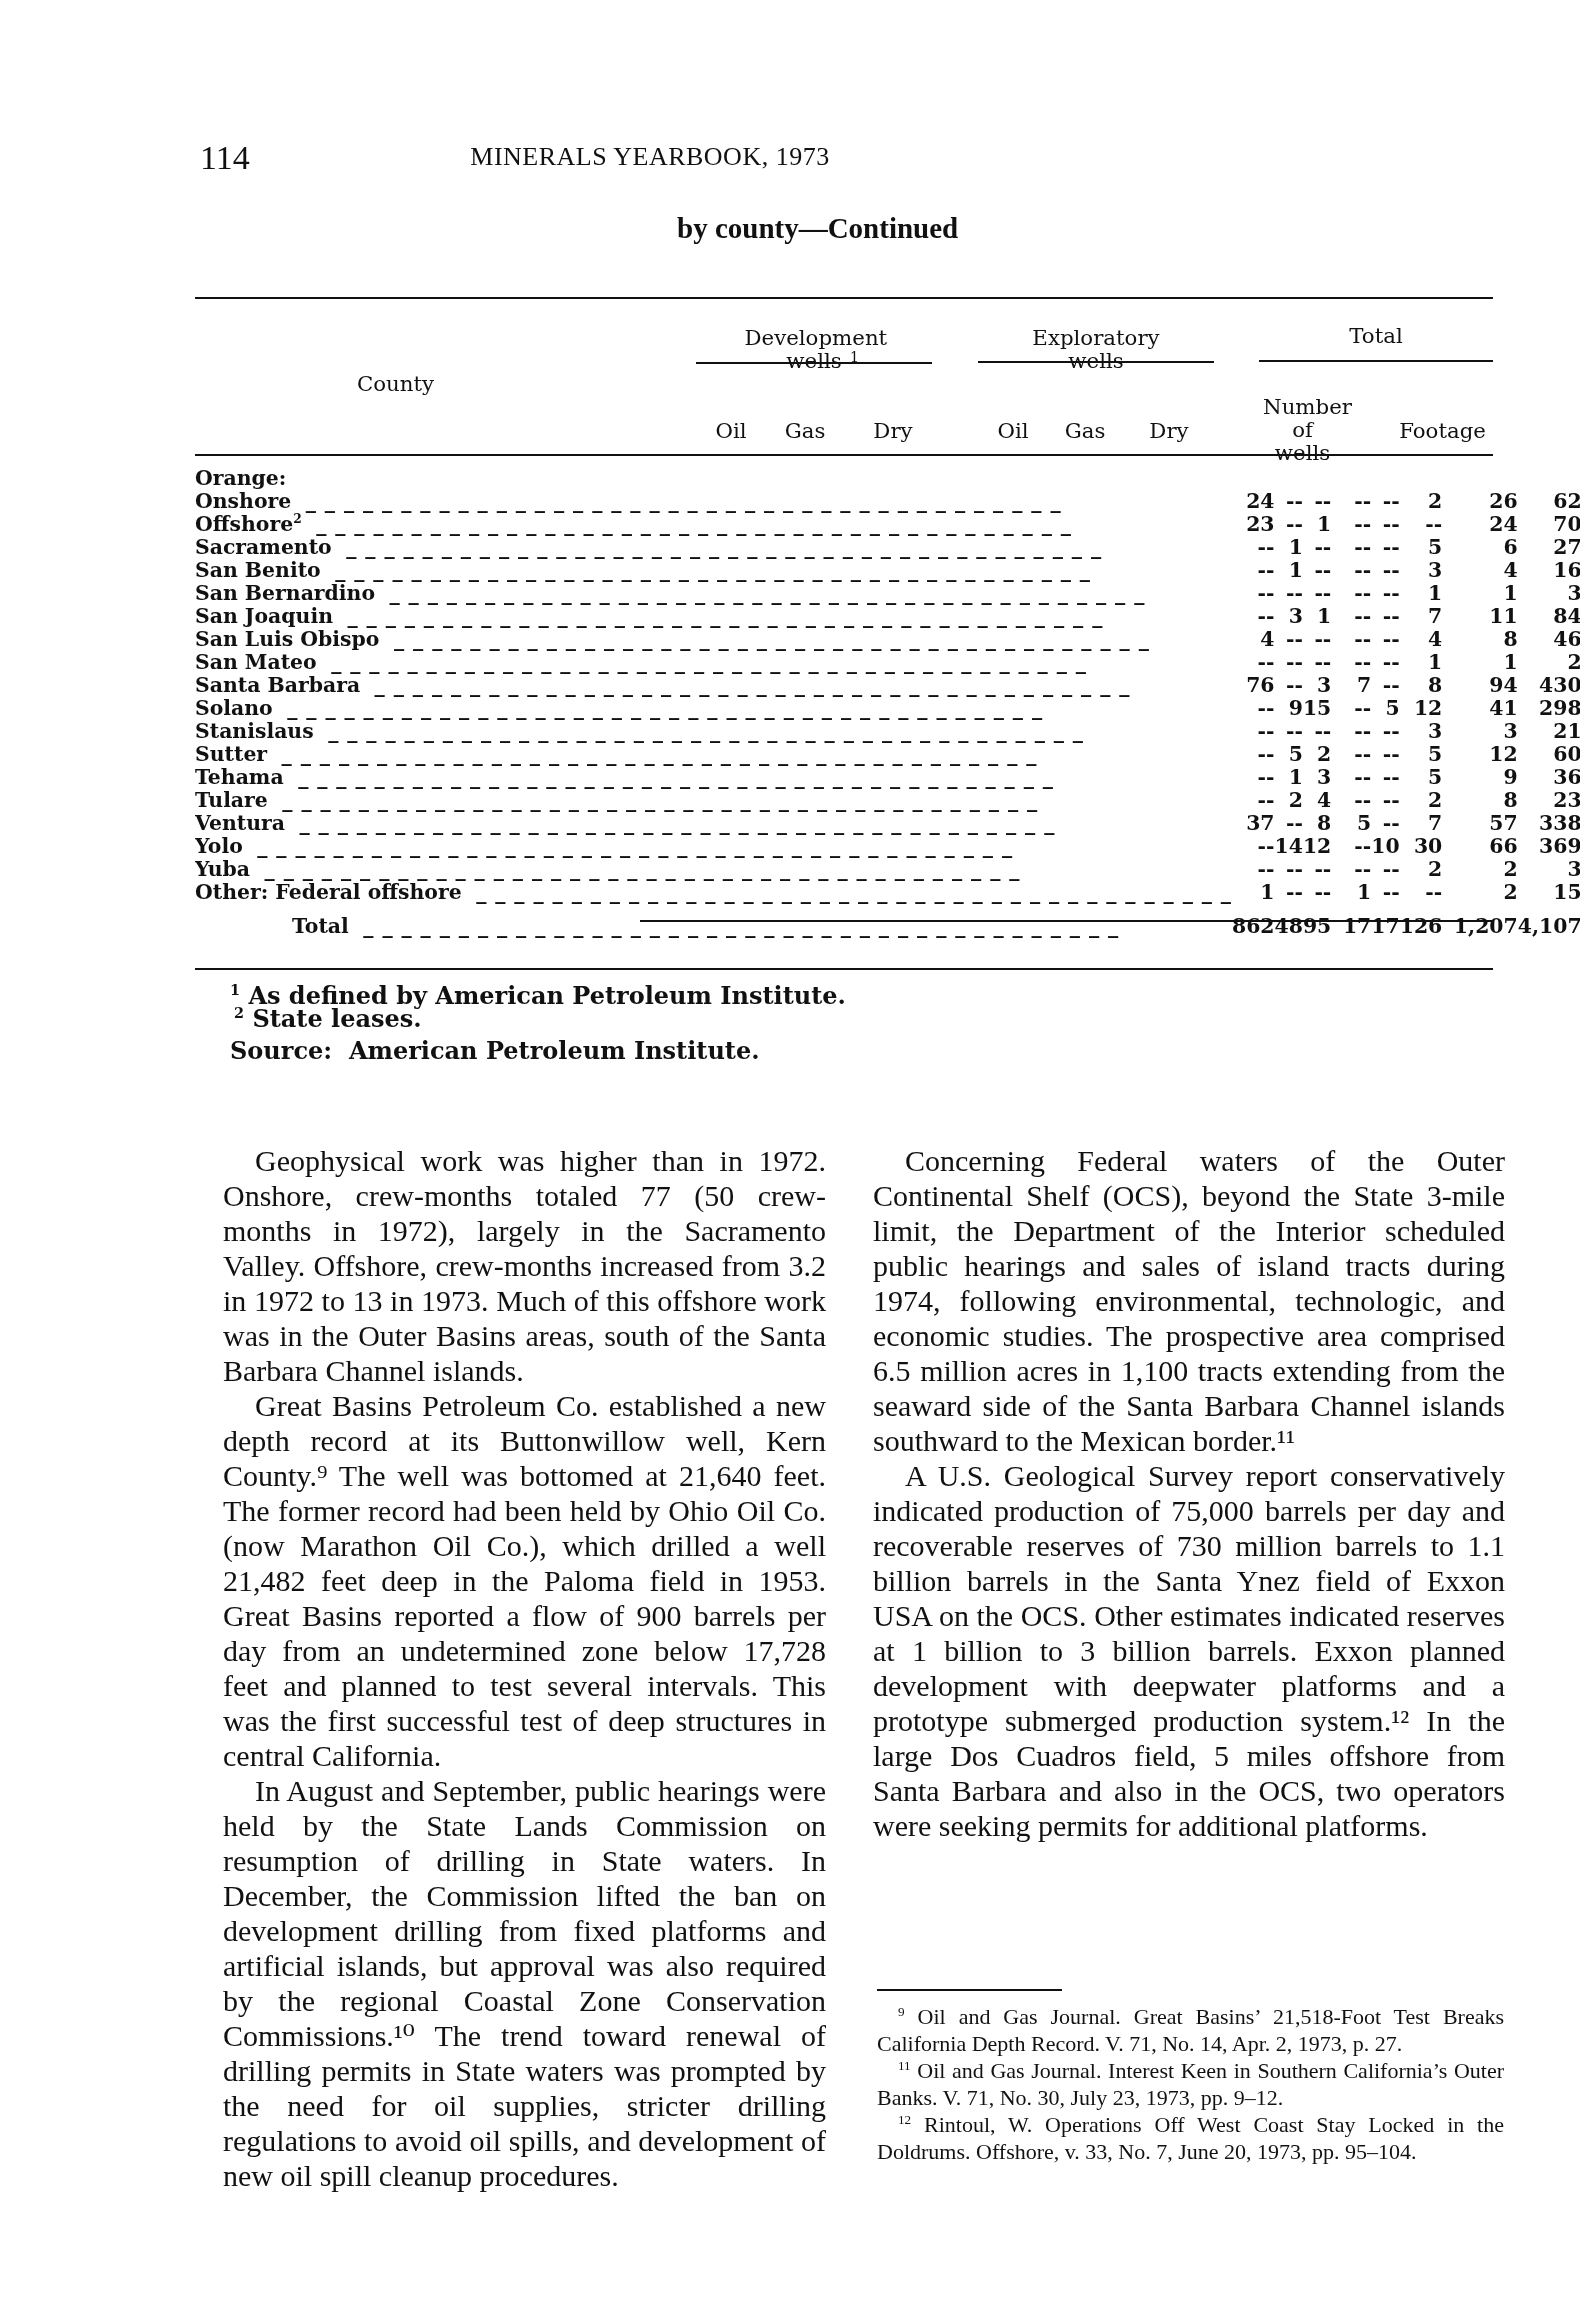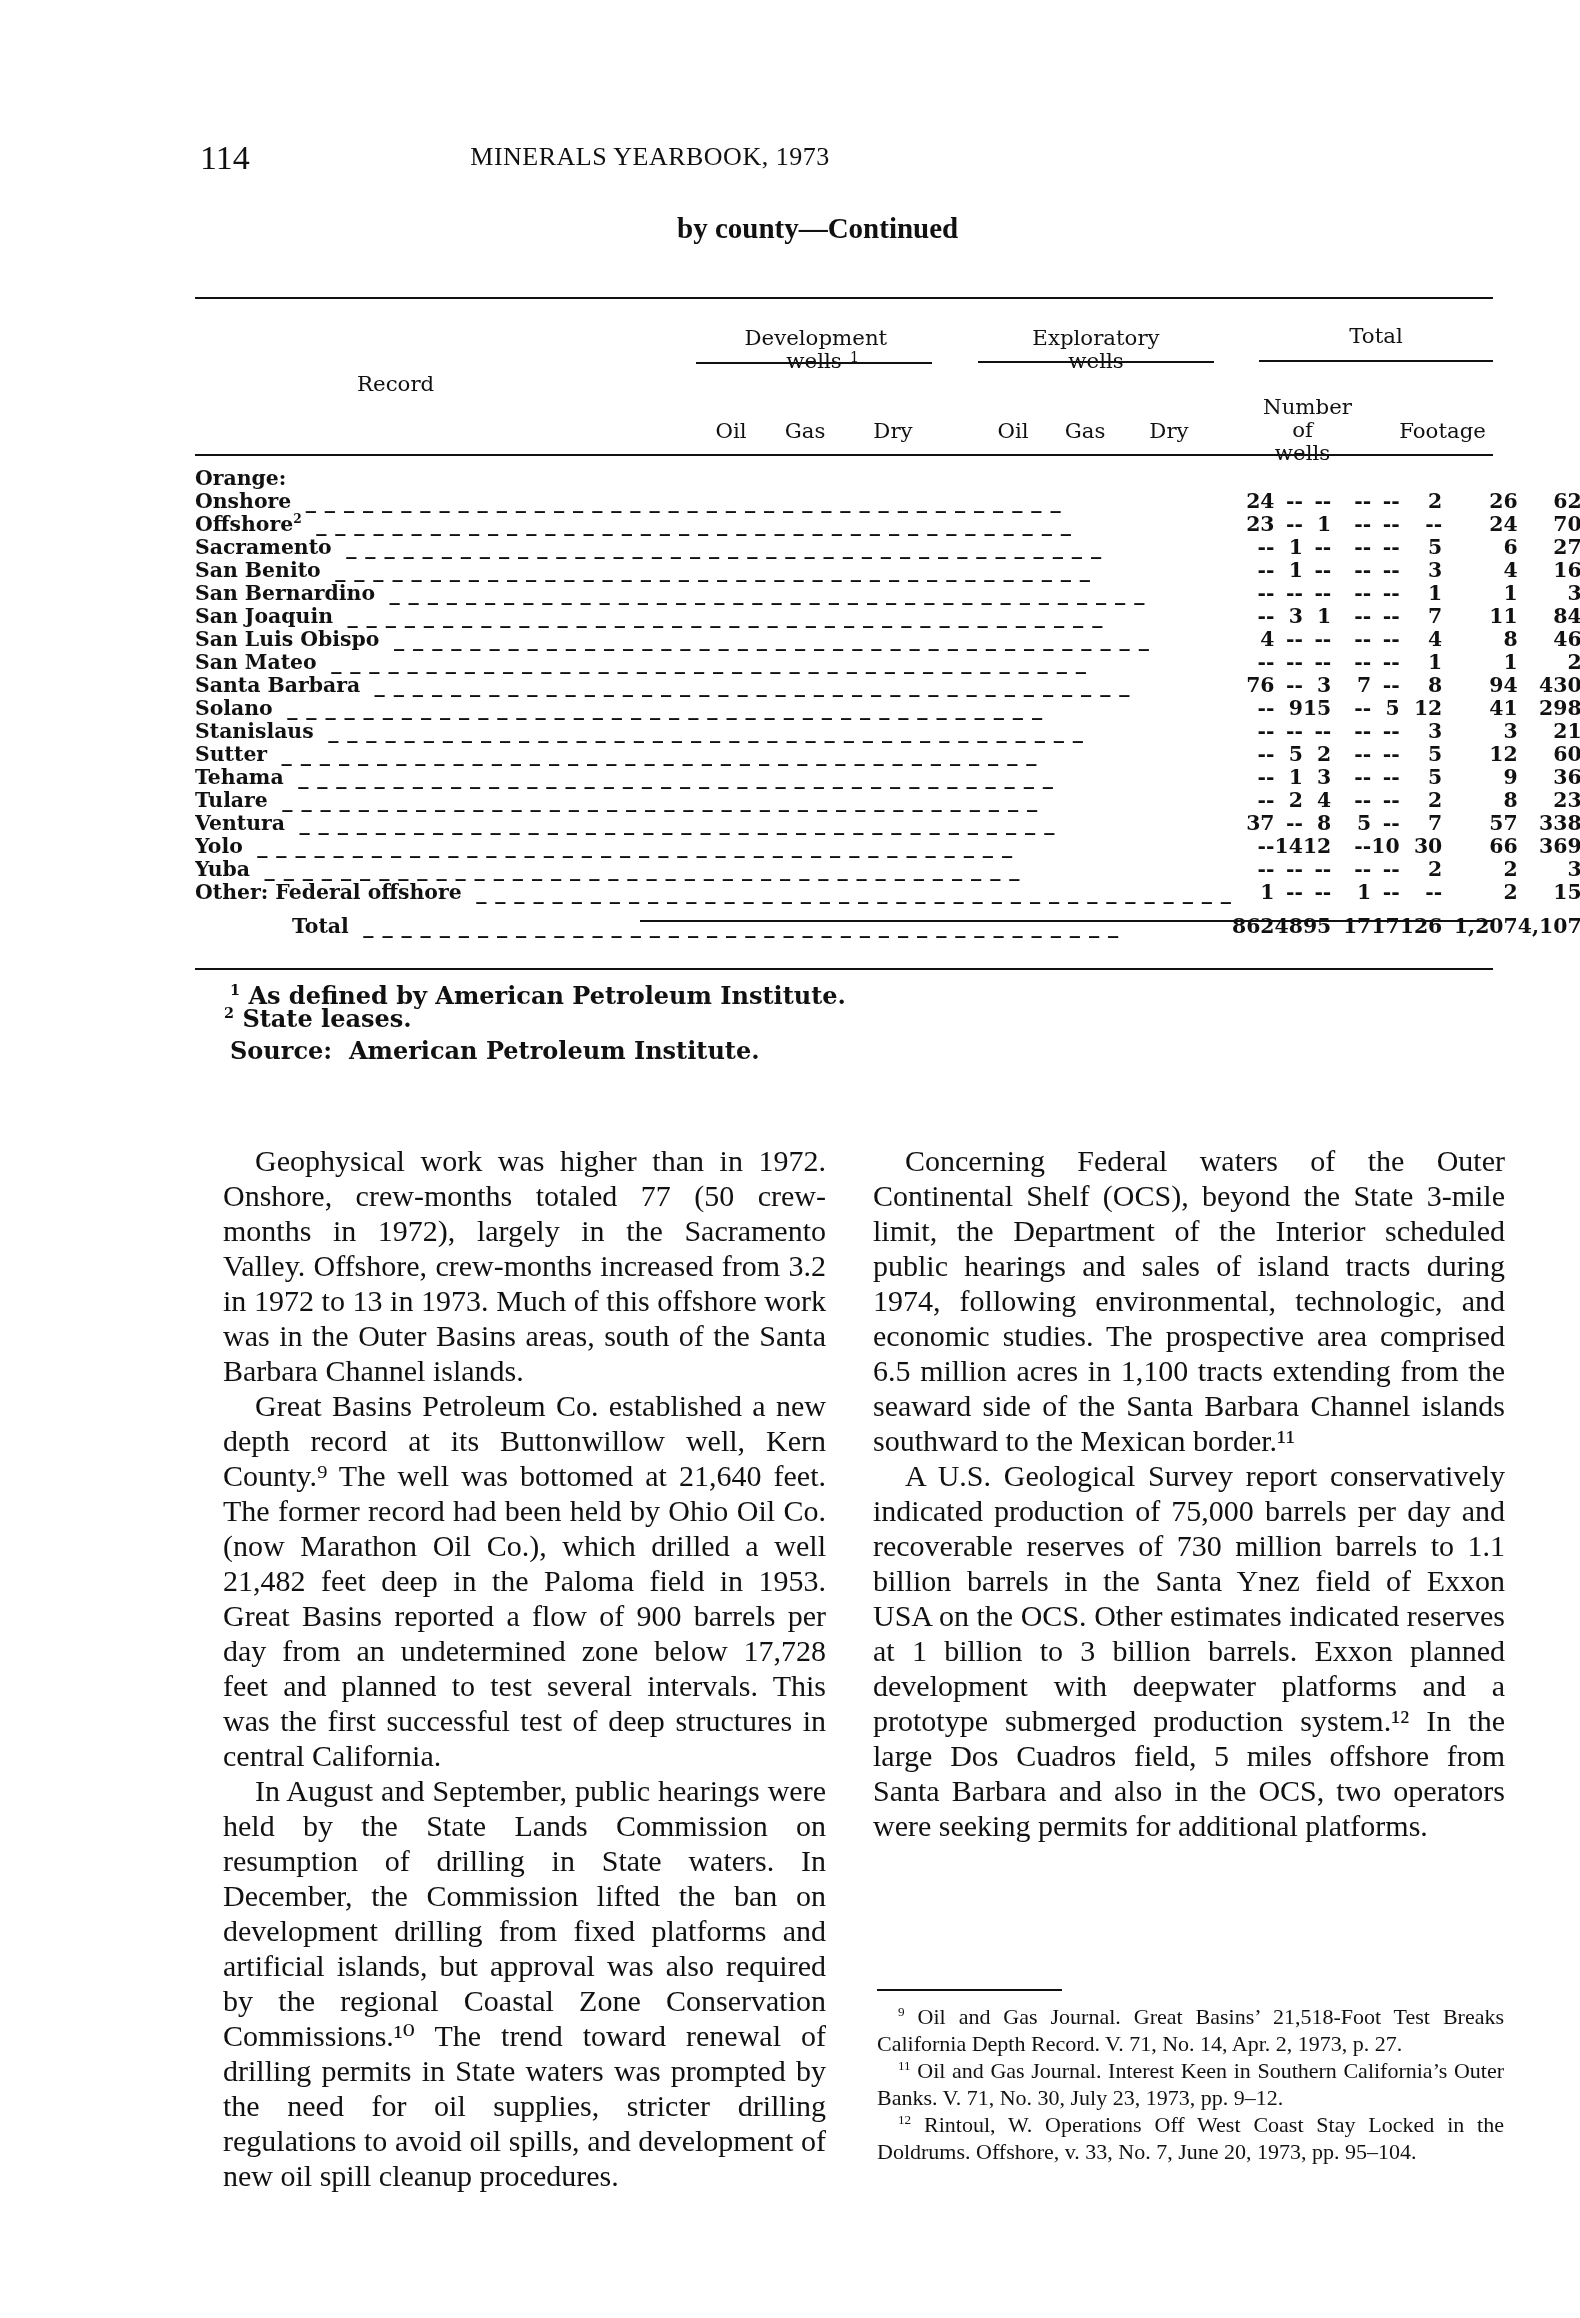--- a/index.html
+++ b/index.html
@@ -59,21 +59,21 @@
 </div>
 
 <div class="rule" style="left:195px;top:297px;width:1298px;height:2.3px;"></div>
 <div class="rule" style="left:696px;top:362px;width:236px;height:1.9px;"></div>
 <div class="rule" style="left:978px;top:361px;width:236px;height:1.9px;"></div>
 <div class="rule" style="left:1259px;top:360px;width:234px;height:1.9px;"></div>
 <div class="rule" style="left:195px;top:454px;width:1298px;height:2.3px;"></div>
 <div class="rule" style="left:640px;top:920px;width:853px;height:1.9px;"></div>
 <div class="rule" style="left:195px;top:968px;width:1298px;height:2.3px;"></div>
 
-<div class="abs hdr" style="left:357px;top:352px;">Record</div>
+<div class="abs hdr" style="left:357px;top:352px;">County</div>
 <div class="abs hdr" style="left:696px;top:306px;width:236px;">
   <div style="width:139px;margin:0 auto;">Development wells</div>
 </div>
 <span class="abs hdr" style="left:850px;top:326px;font-size:14px;">1</span>
 <div class="abs hdr" style="left:978px;top:306px;width:236px;">
   <div style="width:139px;margin:0 auto;">Exploratory wells</div>
 </div>
 <div class="abs hdr" style="left:1259px;top:304px;width:234px;">Total</div>
 
 <div class="abs hdr" style="left:696px;top:399px;width:70px;">Oil</div>
@@ -313,21 +313,21 @@
           <td class="num c7">1,207</td>
           <td class="num c8">4,107,985</td>
         </tr>
       </tbody>
   </table>
 </div>
 
 <div class="abs note" style="left:230px;top:984px;">
   <sup>1</sup> <span>As defined by American Petroleum Institute.</span>
 </div>
-<div class="abs note" style="left:224px;top:1007px;">
+<div class="abs note" style="left:234px;top:1007px;">
   <sup>2</sup> <span>State leases.</span>
 </div>
 <div class="abs note" style="left:230px;top:1039px;">
   <span>Source:</span>&nbsp;&nbsp;<span>American Petroleum Institute.</span>
 </div>
 
 <div class="col" id="col-left">
   <p>Geophysical work was higher than in 1972. Onshore, crew-months totaled 77 (50 crew-months in 1972), largely in the Sacramento Valley. Offshore, crew-months increased from 3.2 in 1972 to 13 in 1973. Much of this offshore work was in the Outer Basins areas, south of the Santa Barbara Channel islands.</p>
   <p>Great Basins Petroleum Co. established a new depth record at its Buttonwillow well, Kern County.⁹ The well was bottomed at 21,640 feet. The former record had been held by Ohio Oil Co. (now Marathon Oil Co.), which drilled a well 21,482 feet deep in the Paloma field in 1953. Great Basins reported a flow of 900 barrels per day from an undetermined zone below 17,728 feet and planned to test several intervals. This was the first successful test of deep structures in central California.</p>
   <p>In August and September, public hearings were held by the State Lands Commission on resumption of drilling in State waters. In December, the Commission lifted the ban on development drilling from fixed platforms and artificial islands, but approval was also required by the regional Coastal Zone Conservation Commissions.¹⁰ The trend toward renewal of drilling permits in State waters was prompted by the need for oil supplies, stricter drilling regulations to avoid oil spills, and development of new oil spill cleanup procedures.</p>

